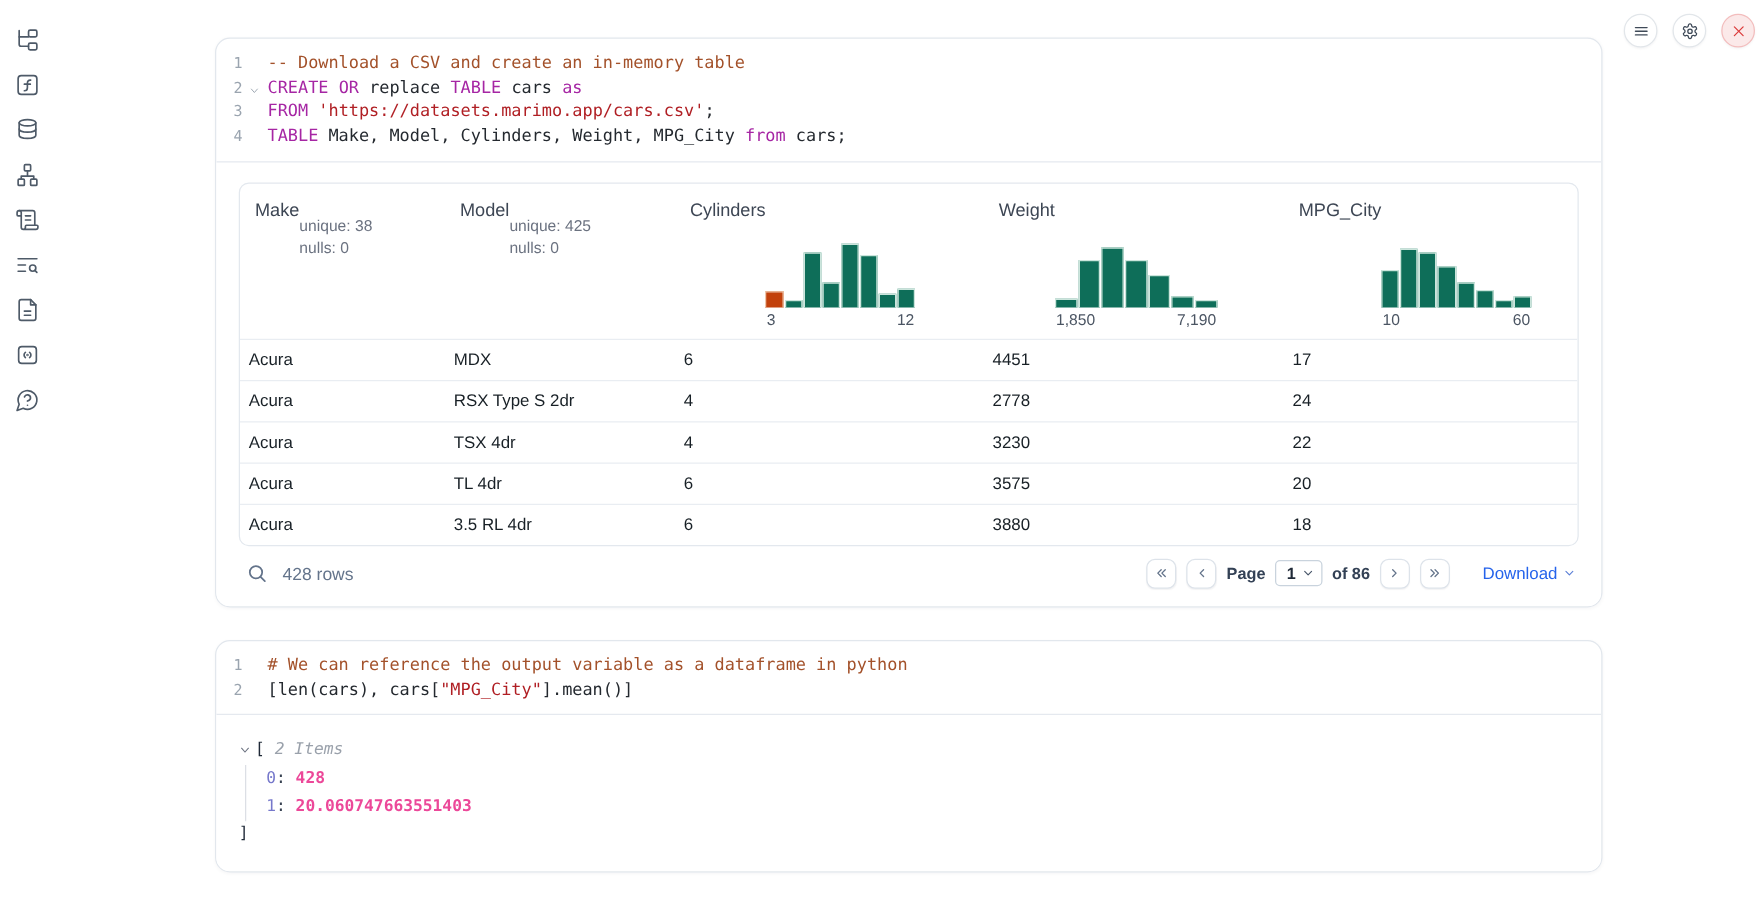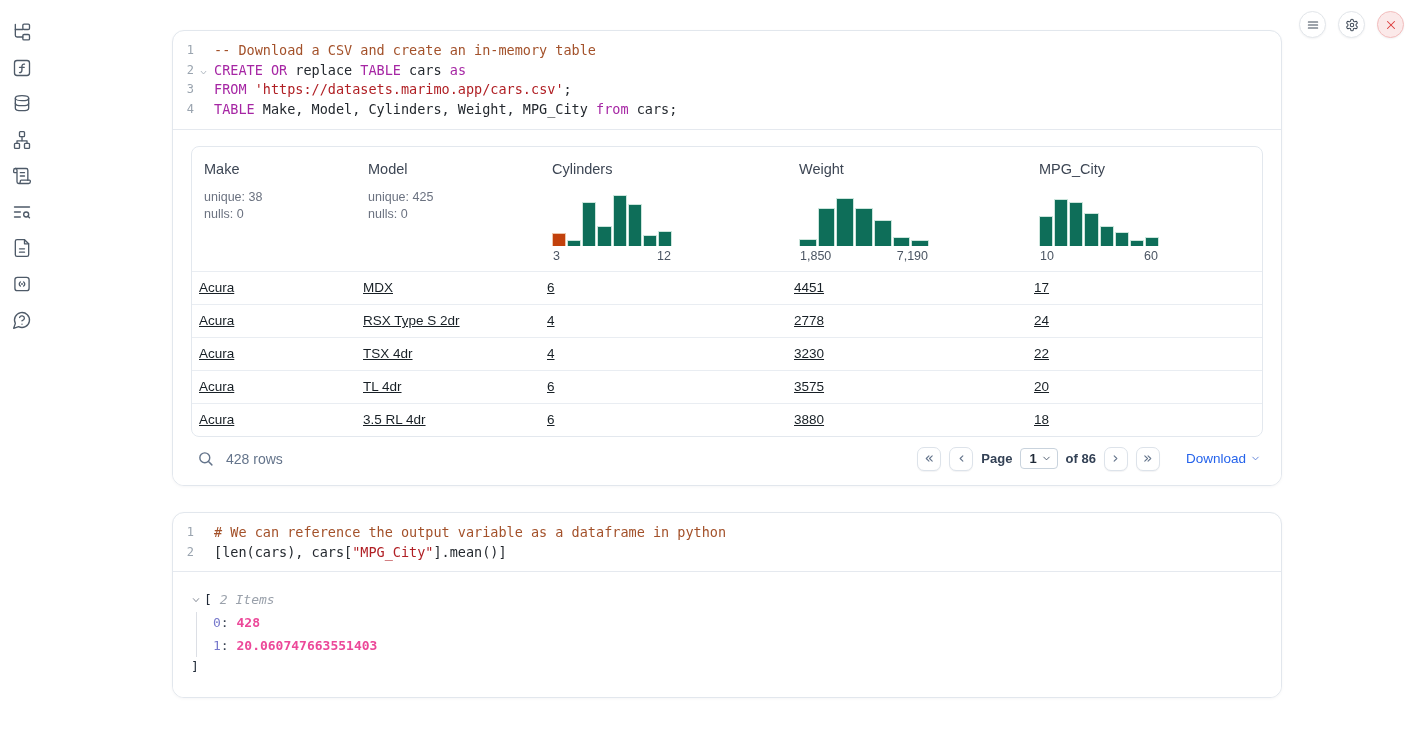--- a/index.html
+++ b/index.html
@@ -37,31 +37,31 @@
   .outvar-label { font-size:12px; font-weight:bold; color:#0d72ab; }
   .outvar-input { margin-left:9px; width:80px; height:18px; border:1px solid #c9d3dd; border-radius:4px; padding:0 6px; font-size:12px; font-weight:bold; color:#0d72ab; font-family:"Liberation Sans", sans-serif; }
   .lang-badge { margin-left:auto; font-size:12px; font-weight:bold; color:#0d72ab; }
 
   .output-area { border-top:1px solid #e5e9ef; padding:16px 18px 2px; background:#fff; }
 
   
   .table-box { border:1px solid #e3e8ee; border-radius:8px; overflow:hidden; }
   .t-header, .t-row { display:grid; grid-template-columns:164px 184px 247px 240px 1fr; }
   .t-header { height:124px; }
-  .th { display:flex; flex-direction:column; padding:14px 10px 8px 12px; cursor:pointer; }
+  .th { display:flex; padding:14px 10px 8px 12px; cursor:pointer; }
   .th-name { font-size:14.5px; color:#3d4654; }
   .th-stats { margin-top:12px; font-size:12.5px; color:#6b7280; line-height:17px; }
   .hist-wrap { margin-top:auto; width:120px; }
   .hist-wrap.w-wide { width:130px; }
   .hist-bars { height:52px; display:flex; align-items:flex-end; gap:1px; }
   .hist-bar { flex:1; background:#0e6e59; border:1px solid #cbe5dc; border-bottom:none; }
   .hist-bar.highlight { background:#c2410c; border-color:#eec6ab; }
   .hist-axis { display:flex; justify-content:space-between; font-size:12.5px; color:#4b5563; margin-top:3px; padding:0 1px; }
   .t-row { height:33px; border-top:1px solid #e9edf2; align-items:center; font-size:13.5px; color:#182026; cursor:pointer; }
-  .td { padding-left:7px; overflow:hidden; white-space:nowrap;text-decoration:underline; }
+  .td { padding-left:7px; overflow:hidden; white-space:nowrap; }
 
   .table-footer { display:flex; align-items:center; padding:10px 2px 12px 6px; }
   .search-btn { border:none; background:transparent; cursor:pointer; display:flex; margin-right:12px; }
   .search-btn svg { width:17px; height:17px; stroke:#64748b; fill:none; stroke-width:2; stroke-linecap:round; }
   .rowcount { font-size:14px; color:#64748b; }
   .pager { margin-left:auto; display:flex; align-items:center; gap:8px; }
   .pg-btn { width:24px; height:24px; border:1px solid #dde3ea; border-radius:7px; background:#fff; display:flex; align-items:center; justify-content:center; cursor:pointer; box-shadow:0 1px 1px rgba(16,24,40,.05); }
   .pg-btn svg { width:13px; height:13px; stroke:#64748b; fill:none; stroke-width:2; stroke-linecap:round; stroke-linejoin:round; }
   .pg-text { font-size:13px; font-weight:600; color:#334155; }
   .page-select { display:flex; align-items:center; gap:4px; height:21px; padding:0 5px 0 8px; border:1px solid #c9d3dd; border-radius:4px; font-size:13px; font-weight:600; color:#1f2937; cursor:pointer; background:#fff; }

